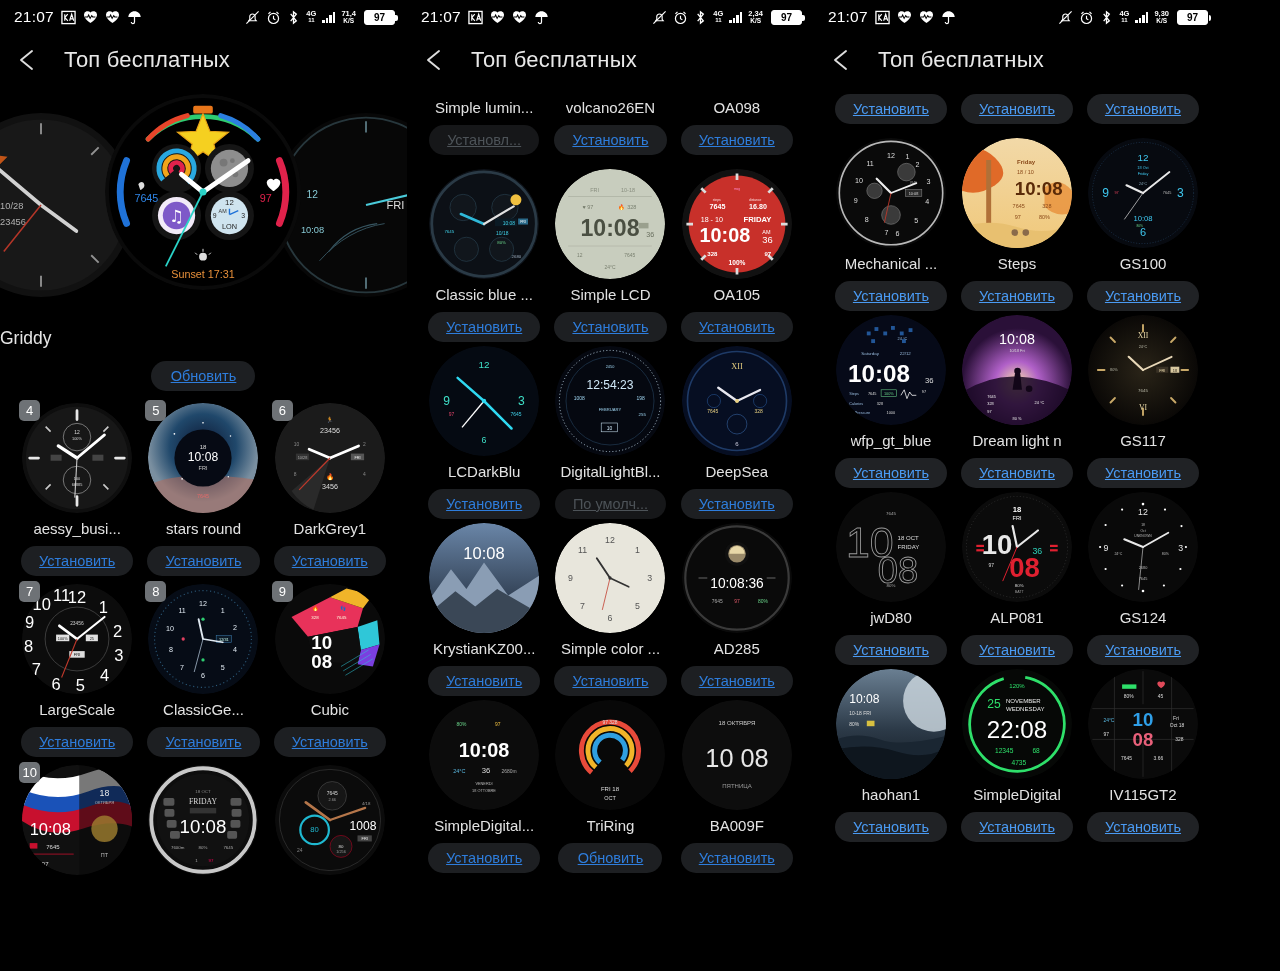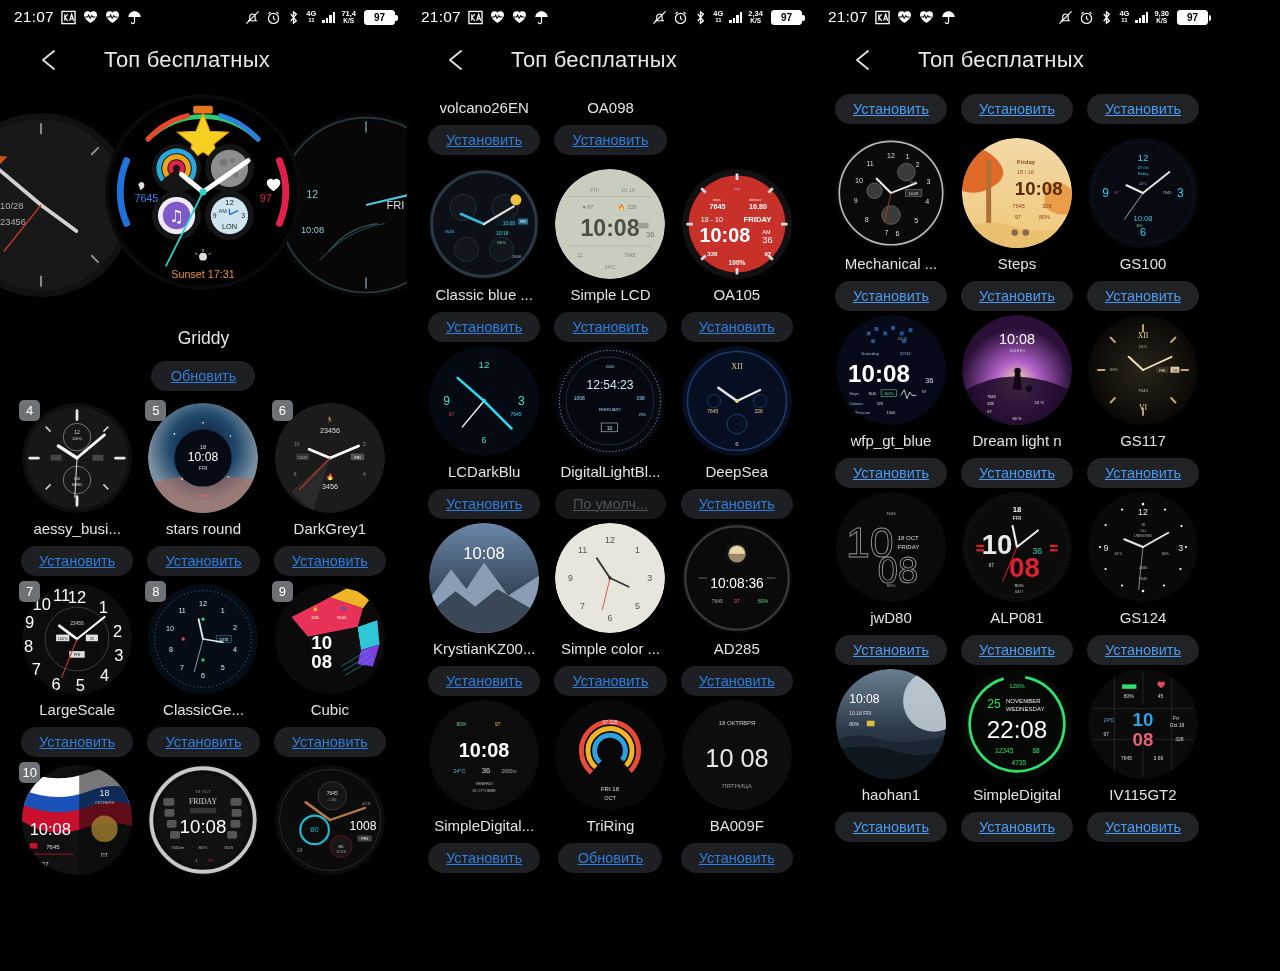--- a/index.html
+++ b/index.html
@@ -38,31 +38,31 @@
   .batt {
     border: 1.4px solid #fff; border-radius: 3px; width: 31px; height: 15px;
     font-size: 10px; font-weight: bold; color: #000; background: #fff;
     display: flex; align-items: center; justify-content: center; position: relative;
     margin-left: 2px;
   }
   .batt::after { content:''; position:absolute; right:-4px; top:4px; width:2.5px; height:6px; background:#fff; border-radius:0 2px 2px 0; }
   .batt-inner { background:#fff; color:#000; border-radius:1px; padding:0 2px; }
 
   
-  .header { height: 52px; display: flex; align-items: center; padding-left: 36px; gap: 40px; }
+  .header { height: 52px; display: flex; align-items: center; padding-left: 14px; gap: 22px; }
   .back-arrow { width: 28px; height: 28px; cursor: pointer; }
   .page-title { color: #e8e8e8; font-size: 22px; font-weight: 400; letter-spacing: .2px; }
 
   
   .carousel { position: relative; height: 222px; margin-top: 8px; }
   .carousel .face-wrap { position: absolute; top: 0; }
   .carousel .center { left: 50%; transform: translateX(-50%); }
   .carousel .peek-l { left: -52px; top: 18px; opacity: .95; }
   .carousel .peek-r { right: -52px; top: 18px; opacity: .95; }
-  .featured-name { text-align: center; color: #e6e6e6; font-size: 17.5px; margin-top: 12px; }
+  .featured-name { text-align: left; color: #e6e6e6; font-size: 17.5px; margin-top: 12px; }
   .featured-btn-row { display: flex; justify-content: center; margin-top: 12px; }
 
   
   .pill {
     background: #1d1f22; color: #2e7ddc; border: none; border-radius: 17px;
     font-size: 14.5px; padding: 7px 18px; min-width: 104px; text-align: center;
     font-family: "Liberation Sans", sans-serif; cursor: pointer; white-space: nowrap; text-decoration: underline;
   }
   .pill.dim { color: #4d5358; background: #161719; }
   .pill.panel3 { background: #202225; color: #4a9af2; }
@@ -565,20 +565,24 @@
 
     <div class="header">
       <svg class="back-arrow" viewBox="0 0 28 28">
           <path d="M18 5 7 14l11 9" fill="none" stroke="#ddd" stroke-width="1.9" stroke-linecap="round" stroke-linejoin="round"></path>
         </svg>
       <span class="page-title">Топ бесплатных</span>
     </div>
 
     <div class="topnames">
       <div class="cell">
+        <div class="cell-name">Simple lumin...</div>
+        <button class="pill dim cell-btn">Установл...</button>
+      </div>
+      <div class="cell">
         <div class="cell-name">volcano26EN</div>
         <button class="pill cell-btn">Установить</button>
       </div>
       <div class="cell">
         <div class="cell-name">OA098</div>
         <button class="pill cell-btn">Установить</button>
       </div>
     </div>
 
     <div class="grid" style="margin-top:14px;">

